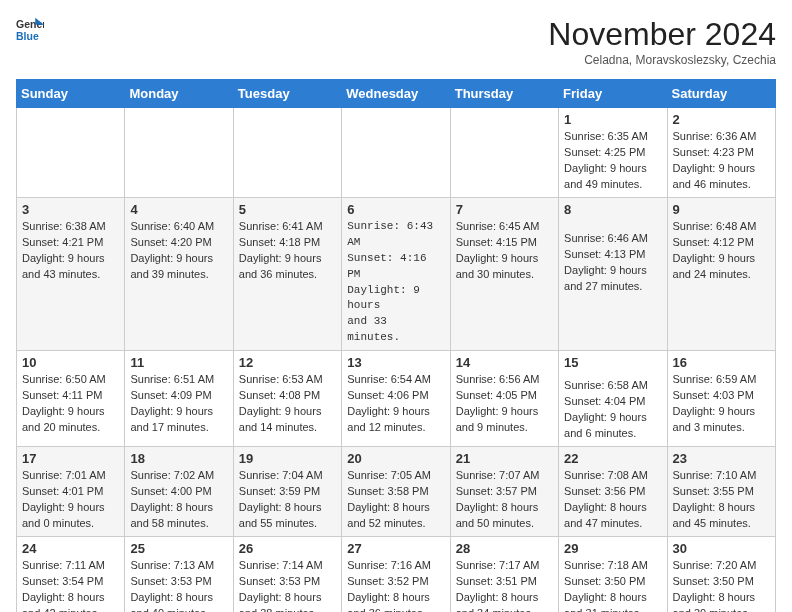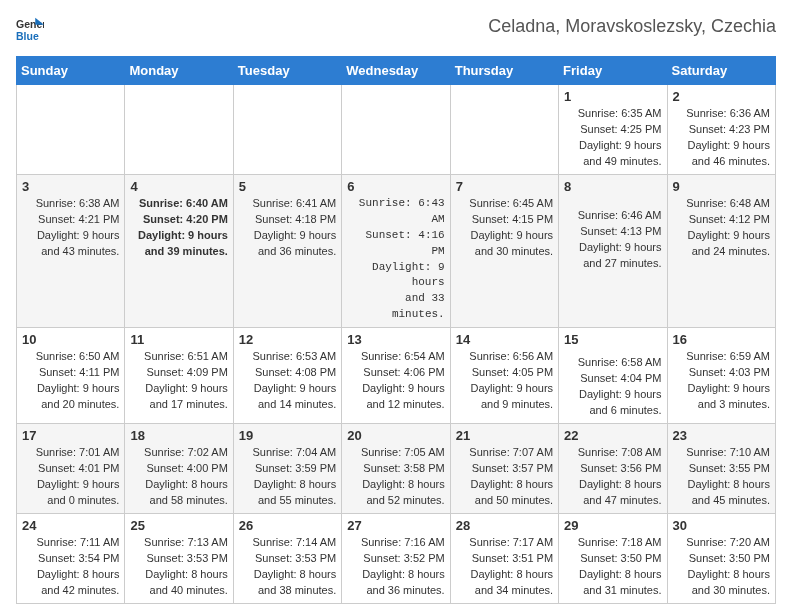--- a/index.html
+++ b/index.html
@@ -27,21 +27,21 @@
     }
     .title-block {
       text-align: right;
     }
     .month-title {
       font-size: 32px;
       font-weight: normal;
       color: #222;
     }
     .location-subtitle {
-      font-size: 18px;
+      font-size: 12px;
       color: #555;
     }
     table {
       width: 100%;
       border-collapse: collapse;
       table-layout: fixed;
     }
     thead th {
       background-color: #2d7dd2;
       color: #fff;
@@ -66,38 +66,38 @@
     .day-number {
       font-size: 13px;
       font-weight: bold;
       margin-bottom: 2px;
       display: block;
     }
     .day-detail {
       font-size: 11px;
       line-height: 1.45;
       color: #333;
-      text-align: right;
     }
     .empty-cell {
       background: #fff !important;
     }
   </style>
 </head>
 <body>
 
 <div class="header">
   <div class="logo">
     <svg class="logo-icon" viewBox="0 0 32 32">
       <text x="0" y="14" font-size="12" font-weight="bold" fill="#333" font-family="Arial">General</text>
       <text x="0" y="27" font-size="12" font-weight="bold" fill="#1a6fbb" font-family="Arial">Blue</text>
       <polygon points="22,2 32,10 22,10" fill="#1a6fbb"></polygon>
     </svg>
   </div>
   <div class="title-block">
+    <div class="month-title">November 2024</div>
     <div class="location-subtitle">Celadna, Moravskoslezsky, Czechia</div>
   </div>
 </div>
 
 <table>
   <thead>
     <tr>
     <th>Sunday</th>
         <th>Monday</th>
         <th>Tuesday</th>
@@ -132,21 +132,21 @@
       <tr>
         <td>
           <span class="day-number">3</span>
           <div class="day-detail" style="white-space: pre-line;">Sunrise: 6:38 AM
 Sunset: 4:21 PM
 Daylight: 9 hours
 and 43 minutes.</div>
         </td>
         <td>
           <span class="day-number">4</span>
-          <div class="day-detail" style="white-space: pre-line; font-weight: bold;">Sunrise: 6:40 AM
+          <div class="day-detail" style="white-space: pre-line;">Sunrise: 6:40 AM
 Sunset: 4:20 PM
 Daylight: 9 hours
 and 39 minutes.</div>
         </td>
         <td>
           <span class="day-number">5</span>
           <div class="day-detail" style="white-space: pre-line;">Sunrise: 6:41 AM
 Sunset: 4:18 PM
 Daylight: 9 hours
 and 36 minutes.</div>

